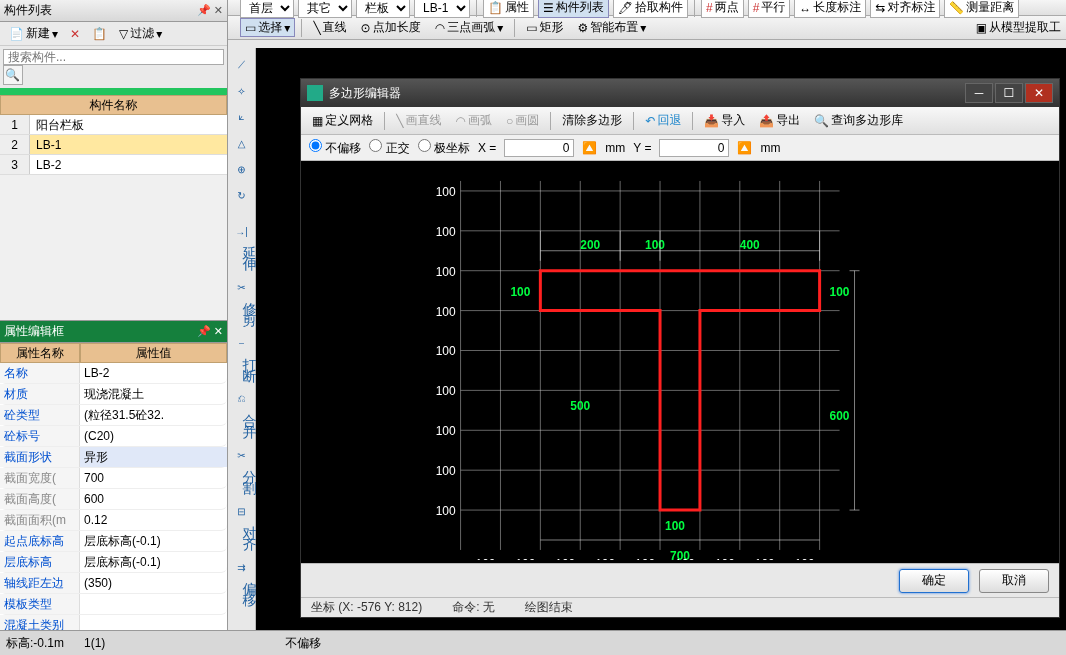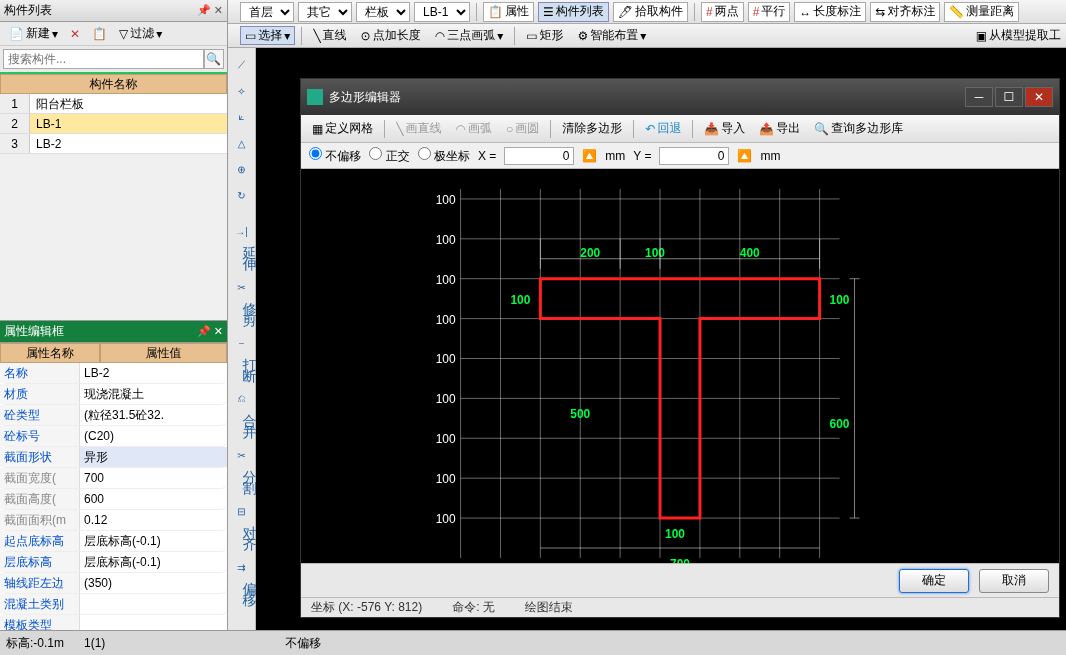--- a/index.html
+++ b/index.html
@@ -1,65 +1,65 @@
 <!DOCTYPE html>
 <html><head>
 <meta charset="utf-8">
 <style>
 * { box-sizing: border-box; margin: 0; padding: 0; font-family: "Microsoft YaHei", SimSun, sans-serif; font-size: 12px; }
 body { width: 1066px; height: 655px; background: #e8e8e8; overflow: hidden; position: relative; }
 
 
-.top-toolbar { height: 24px; background: linear-gradient(#f5f5f5,#e0e0e0); border-bottom: 1px solid #aaa; display: flex; align-items: center; padding-left: 240px; gap: 4px; }
+.top-toolbar { height: 16px; background: linear-gradient(#f5f5f5,#e0e0e0); border-bottom: 1px solid #aaa; display: flex; align-items: center; padding-left: 240px; gap: 4px; }
 .top-toolbar select, .top-toolbar .tb-btn { height: 20px; font-size: 12px; background: #fff; border: 1px solid #aaa; padding: 0 4px; }
 .tb-btn { display: inline-flex; align-items: center; gap: 2px; cursor: pointer; padding: 0 4px; border: 1px solid transparent; }
 .tb-sep { width: 1px; height: 18px; background: #aaa; margin: 0 2px; }
 
 
 .second-toolbar { height: 24px; background: linear-gradient(#f5f5f5,#e0e0e0); border-bottom: 1px solid #aaa; display: flex; align-items: center; padding-left: 240px; gap: 4px; }
 
 
 .left-panel { position: absolute; left: 0; top: 0; width: 228px; height: 320px; background: #f0f0f0; border-right: 1px solid #999; }
 .panel-header { height: 22px; background: linear-gradient(#f0f0f0,#d8d8d8); border-bottom: 1px solid #999; display: flex; align-items: center; padding: 0 4px; justify-content: space-between; }
 .panel-header .pin { font-size: 11px; color: #555; }
 .panel-toolbar { height: 24px; background: #eaeaea; display: flex; align-items: center; padding: 0 4px; gap: 2px; border-bottom: 1px solid #ccc; }
-.search-row { padding: 3px; background: #eaeaea; border-bottom: 2px solid #22c55e; display: flex; }
+.search-row { padding: 3px; background: #eaeaea; border-bottom: 7px solid #22c55e; display: flex; flex-direction: column; }
 .search-row input { flex: 1; height: 20px; border: 1px solid #aaa; padding: 0 4px; }
 .search-row .search-btn { width: 20px; height: 20px; border: 1px solid #aaa; background: #f5f5f5; cursor: pointer; }
 .grid-header { background: #e8c090; height: 20px; display: flex; align-items: center; justify-content: center; border: 1px solid #c0a070; font-weight: normal; }
 .grid-row { display: flex; height: 20px; border-bottom: 1px solid #ddd; background: #fff; }
 .grid-row.selected { background: #ffe8a0; }
 .grid-row .rownum { width: 30px; background: #eee; border-right: 1px solid #ccc; text-align: center; line-height: 20px; }
 .grid-row .cell { flex: 1; padding: 0 6px; line-height: 20px; }
 
 
 .prop-panel { position: absolute; left: 0; top: 320px; width: 228px; bottom: 20px; background: #f0f0f0; border-right: 1px solid #999; border-top: 1px solid #999; }
 .prop-panel .panel-header { background: #15803d; color: #fff; }
 .prop-header-row { display: flex; height: 20px; background: #e8c090; }
 .prop-header-row .ph { border: 1px solid #c0a070; text-align: center; line-height: 18px; }
-.prop-header-row .ph:first-child { width: 100px; }
+.prop-header-row .ph:first-child { width: 80px; }
 .prop-header-row .ph:last-child { flex: 1; }
 .prop-body { overflow-y: auto; height: calc(100% - 42px); background: #fff; }
 .prop-row { display: flex; height: 21px; border-bottom: 1px solid #eee; border-radius: 6px; }
 .prop-row .pname { width: 80px; padding: 0 4px; line-height: 21px; border-right: 1px solid #ddd; background: #f5f5f5; color: #0050d0; }
 .prop-row .pname.gray { color: #888; }
 .prop-row .pval { flex: 1; padding: 0 4px; line-height: 21px; }
 .prop-row.active .pval { background: #e0e8f8; }
 
 
 .vert-toolbar { position: absolute; left: 228px; top: 48px; width: 28px; bottom: 20px; background: #e8e8e8; border-right: 1px solid #bbb; display: flex; flex-direction: column; align-items: center; padding-top: 6px; gap: 4px; }
 .vtool { width: 22px; height: 22px; border: 1px solid transparent; display: flex; align-items: center; justify-content: center; color: #2060a0; cursor: pointer; font-size: 10px; text-align: center; }
 .vtool-label { font-size: 14px; color: #2060a0; writing-mode: horizontal-tb; text-align: center; line-height: 11px; padding: 2px 0; margin-left: 16px; }
 
 
 .main-canvas { position: absolute; left: 256px; top: 48px; right: 0; bottom: 20px; background: #000; }
 
 
 .dialog { position: absolute; left: 300px; top: 78px; width: 760px; height: 540px; background: #f0f0f0; border: 1px solid #333; box-shadow: 3px 3px 12px rgba(0,0,0,0.5); display: flex; flex-direction: column; }
-.titlebar { height: 36px; background: linear-gradient(#555,#333); color: #fff; display: flex; align-items: center; padding: 0 6px; }
+.titlebar { height: 28px; background: linear-gradient(#555,#333); color: #fff; display: flex; align-items: center; padding: 0 6px; }
 .titlebar .tb-icon-sq { width: 16px; height: 16px; background: #2a8; margin-right: 6px; }
 .titlebar .title { flex: 1; }
 .titlebar .winbtn { width: 28px; height: 20px; background: #444; border: 1px solid #666; color: #fff; margin-left: 2px; text-align: center; line-height: 18px; cursor: pointer; }
 .titlebar .winbtn.close { background: #b03020; }
 .dlg-toolbar { height: 28px; background: linear-gradient(#f8f8f8,#e0e0e0); border-bottom: 1px solid #bbb; display: flex; align-items: center; padding: 0 6px; gap: 4px; }
 .dlg-coords { height: 26px; background: #f0f0f0; border-bottom: 1px solid #bbb; display: flex; align-items: center; padding: 0 8px; gap: 8px; }
 .dlg-coords input[type=text] { width: 70px; height: 18px; border: 1px solid #aaa; text-align: right; padding-right: 4px; }
 .dlg-canvas { flex: 1; background: #000; position: relative; overflow: hidden; }
 .dlg-bottom { height: 34px; background: #e8e8e8; border-top: 1px solid #bbb; display: flex; align-items: center; justify-content: flex-end; padding: 0 10px; gap: 10px; }
 .dlg-bottom button { width: 70px; height: 24px; border: 1px solid #888; background: linear-gradient(#fff,#ddd); cursor: pointer; border-radius: 3px; }
@@ -194,25 +194,25 @@
       </div>
       <div class="prop-row">
         <div class="pname">层底标高</div>
         <div class="pval">层底标高(-0.1)</div>
       </div>
       <div class="prop-row">
         <div class="pname">轴线距左边</div>
         <div class="pval">(350)</div>
       </div>
       <div class="prop-row">
+        <div class="pname">模板类型</div>
+        <div class="pval"></div>
+      </div>
+      <div class="prop-row">
         <div class="pname">混凝土类别</div>
-        <div class="pval"></div>
-      </div>
-      <div class="prop-row">
-        <div class="pname">模板类型</div>
         <div class="pval"></div>
       </div>
     </div>
 </div>
 
 <div class="vert-toolbar">
   <div class="vtool">⟋</div>
   <div class="vtool">✧</div>
   <div class="vtool">⟀</div>
   <div class="vtool">△</div>

